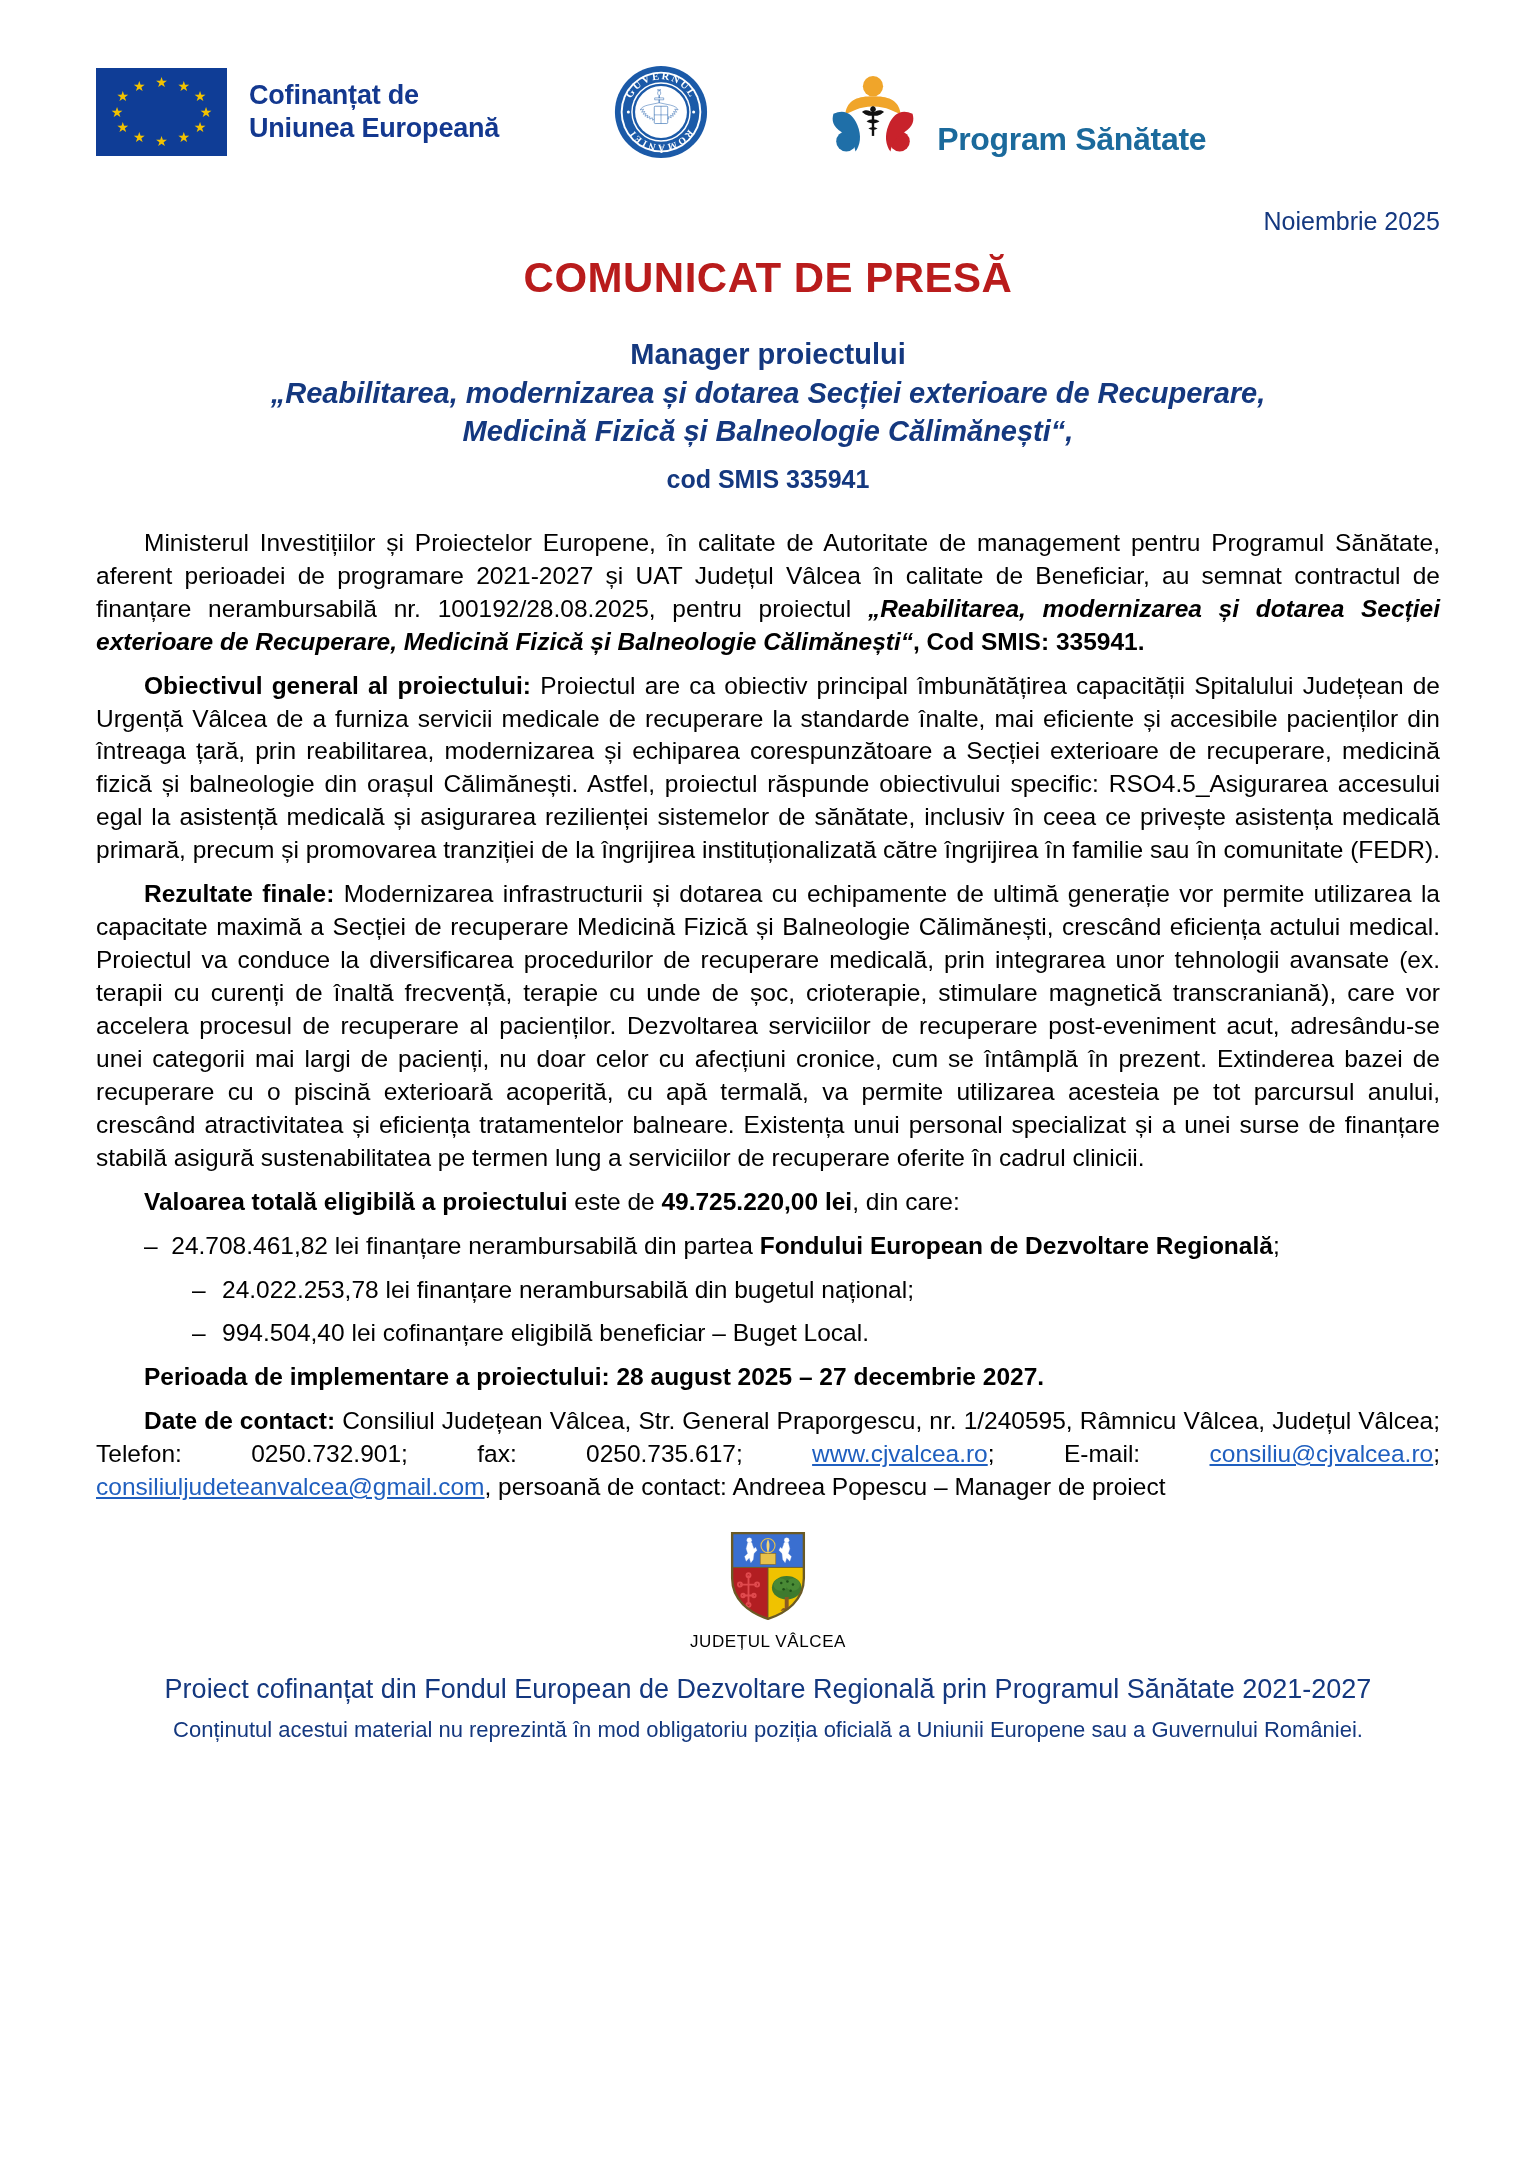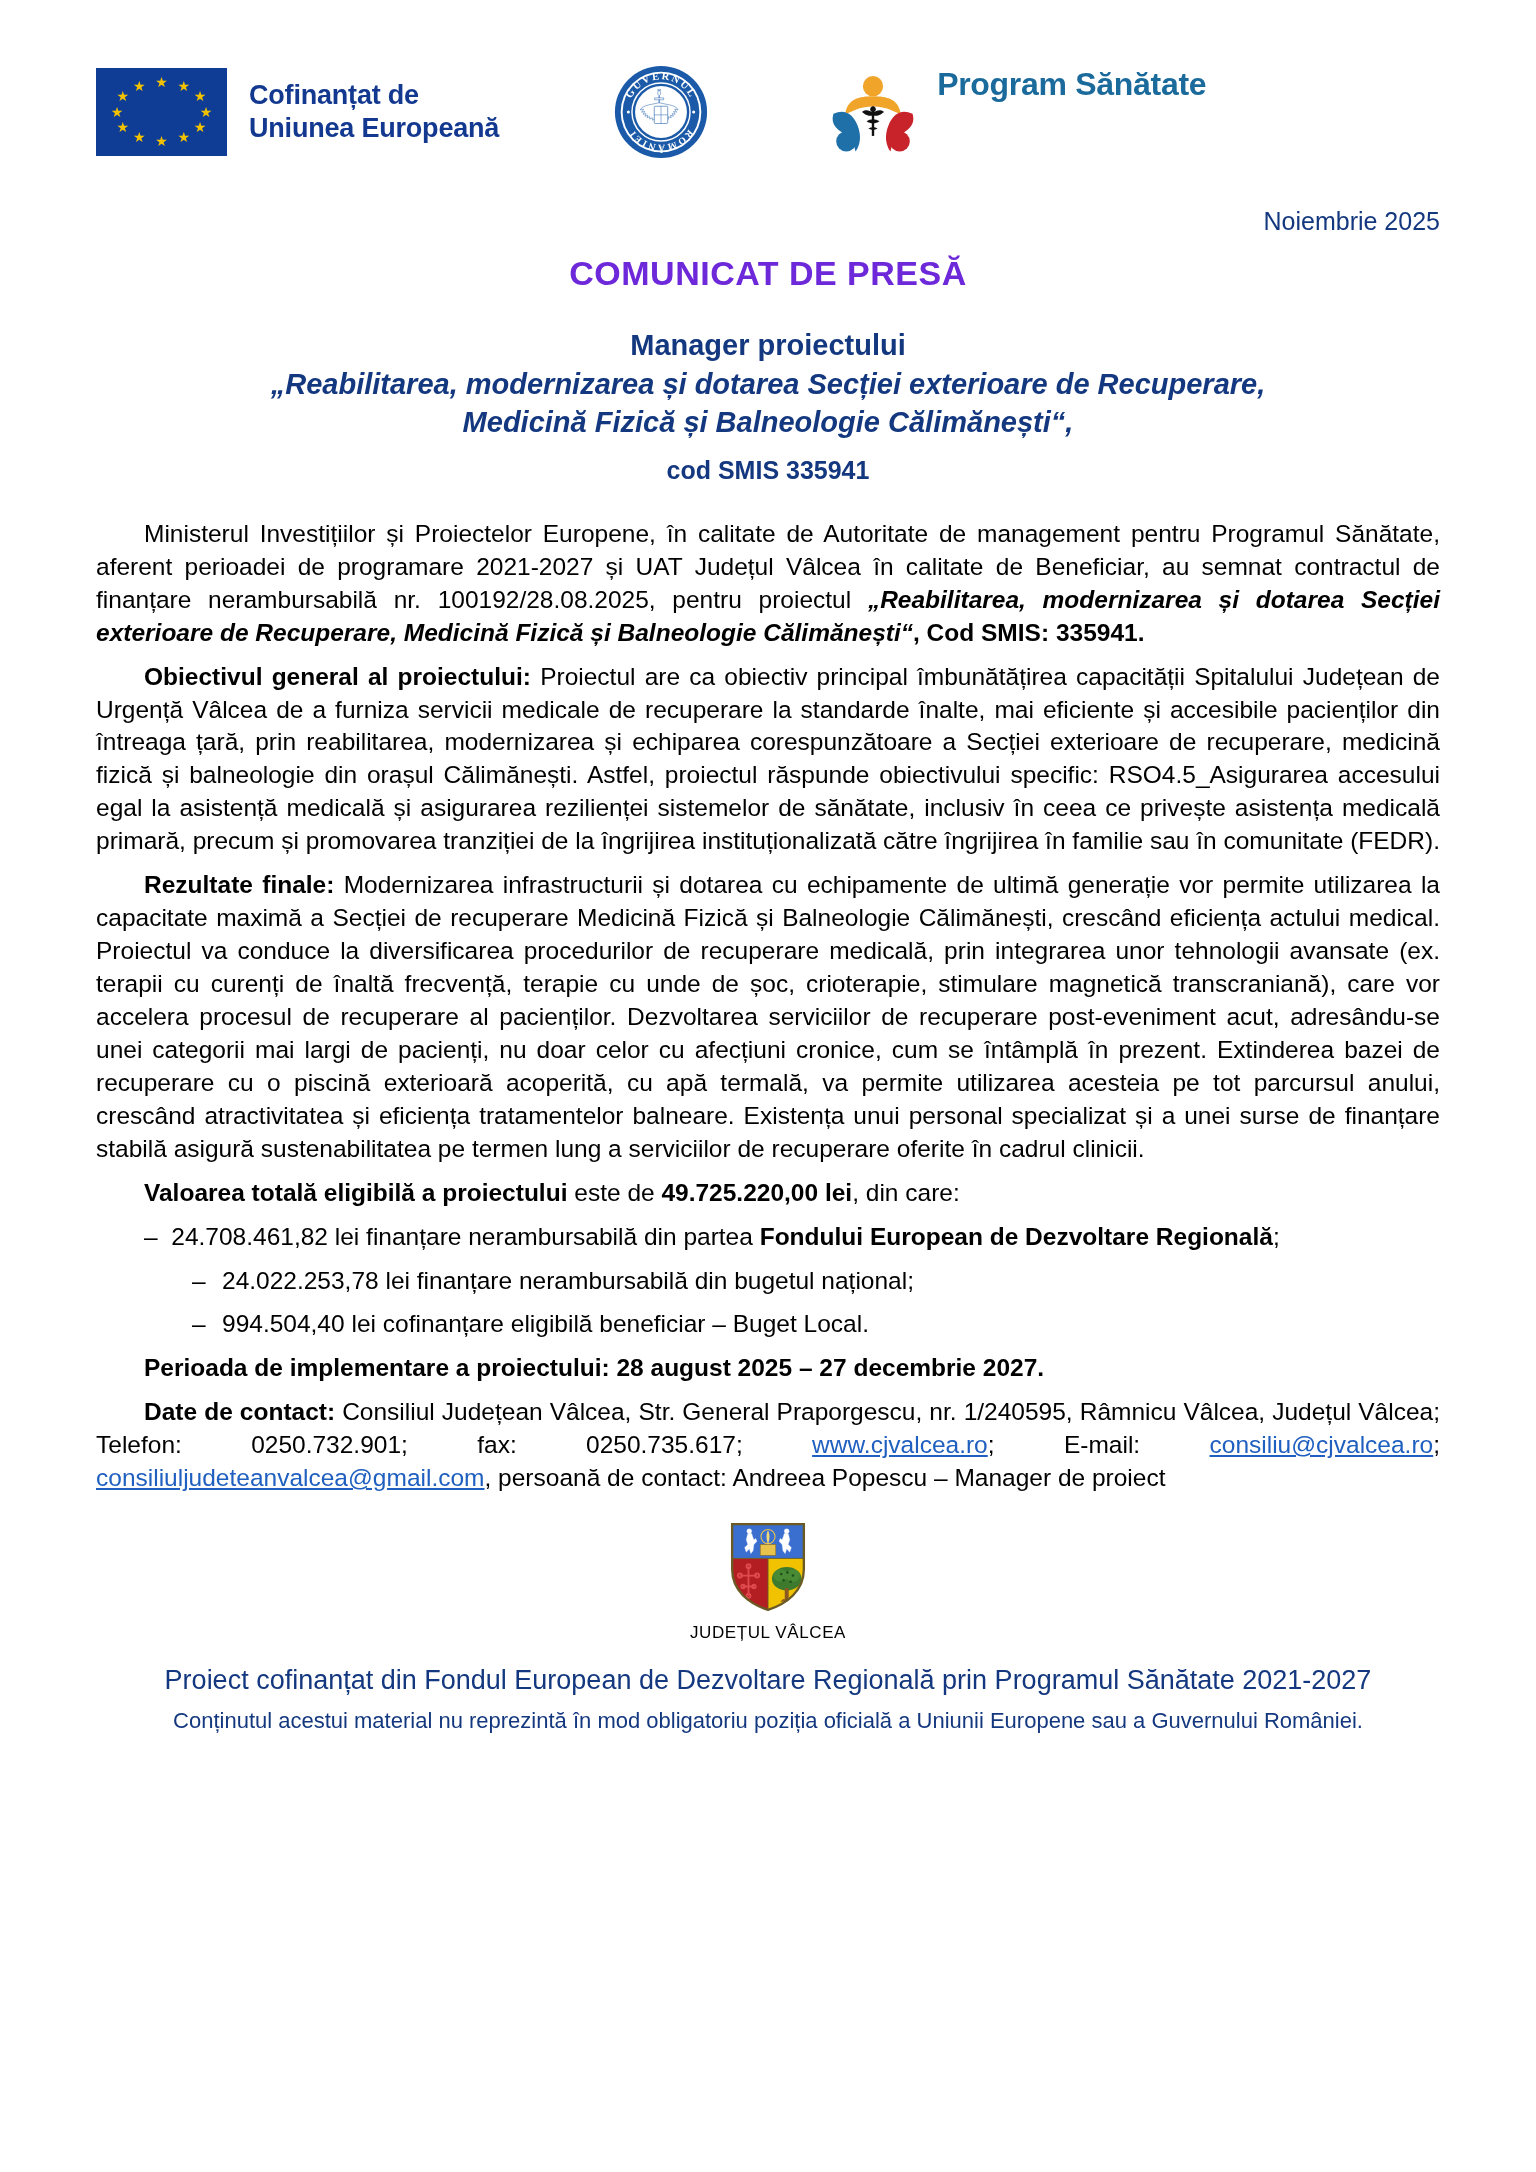--- a/index.html
+++ b/index.html
@@ -65,21 +65,21 @@
     margin-left: 114px;
     width: 96px;
     height: 96px;
     flex: none;
     position: relative;
   }
 
   .prog-logo {
     margin-left: 118px;
     display: flex;
-    align-items: flex-start;
+    align-items: flex-end;
     gap: 18px;
   }
   .prog-mark { width: 92px; height: 92px; flex: none; }
   .prog-text {
     color: #1b6a9c;
     font-weight: bold;
     font-size: 32px;
     letter-spacing: -0.3px;
     white-space: nowrap;
   }
@@ -90,24 +90,24 @@
     color: #14387f;
     font-size: 25px;
     margin-top: 32px;
     margin-bottom: 8px;
     font-family: "Liberation Sans", sans-serif;
   }
 
   
   .main-title {
     text-align: center;
-    font-size: 34px;
+    font-size: 42px;
     font-weight: bold;
     letter-spacing: 0.5px;
-    color: #6d28d9;
+    color: #b91c1c;
     margin-top: 18px;
     margin-bottom: 34px;
     font-family: "Liberation Sans", sans-serif;
   }
   .sub-block {
     text-align: center;
     color: #14387f;
     font-weight: bold;
     margin-bottom: 30px;
   }

